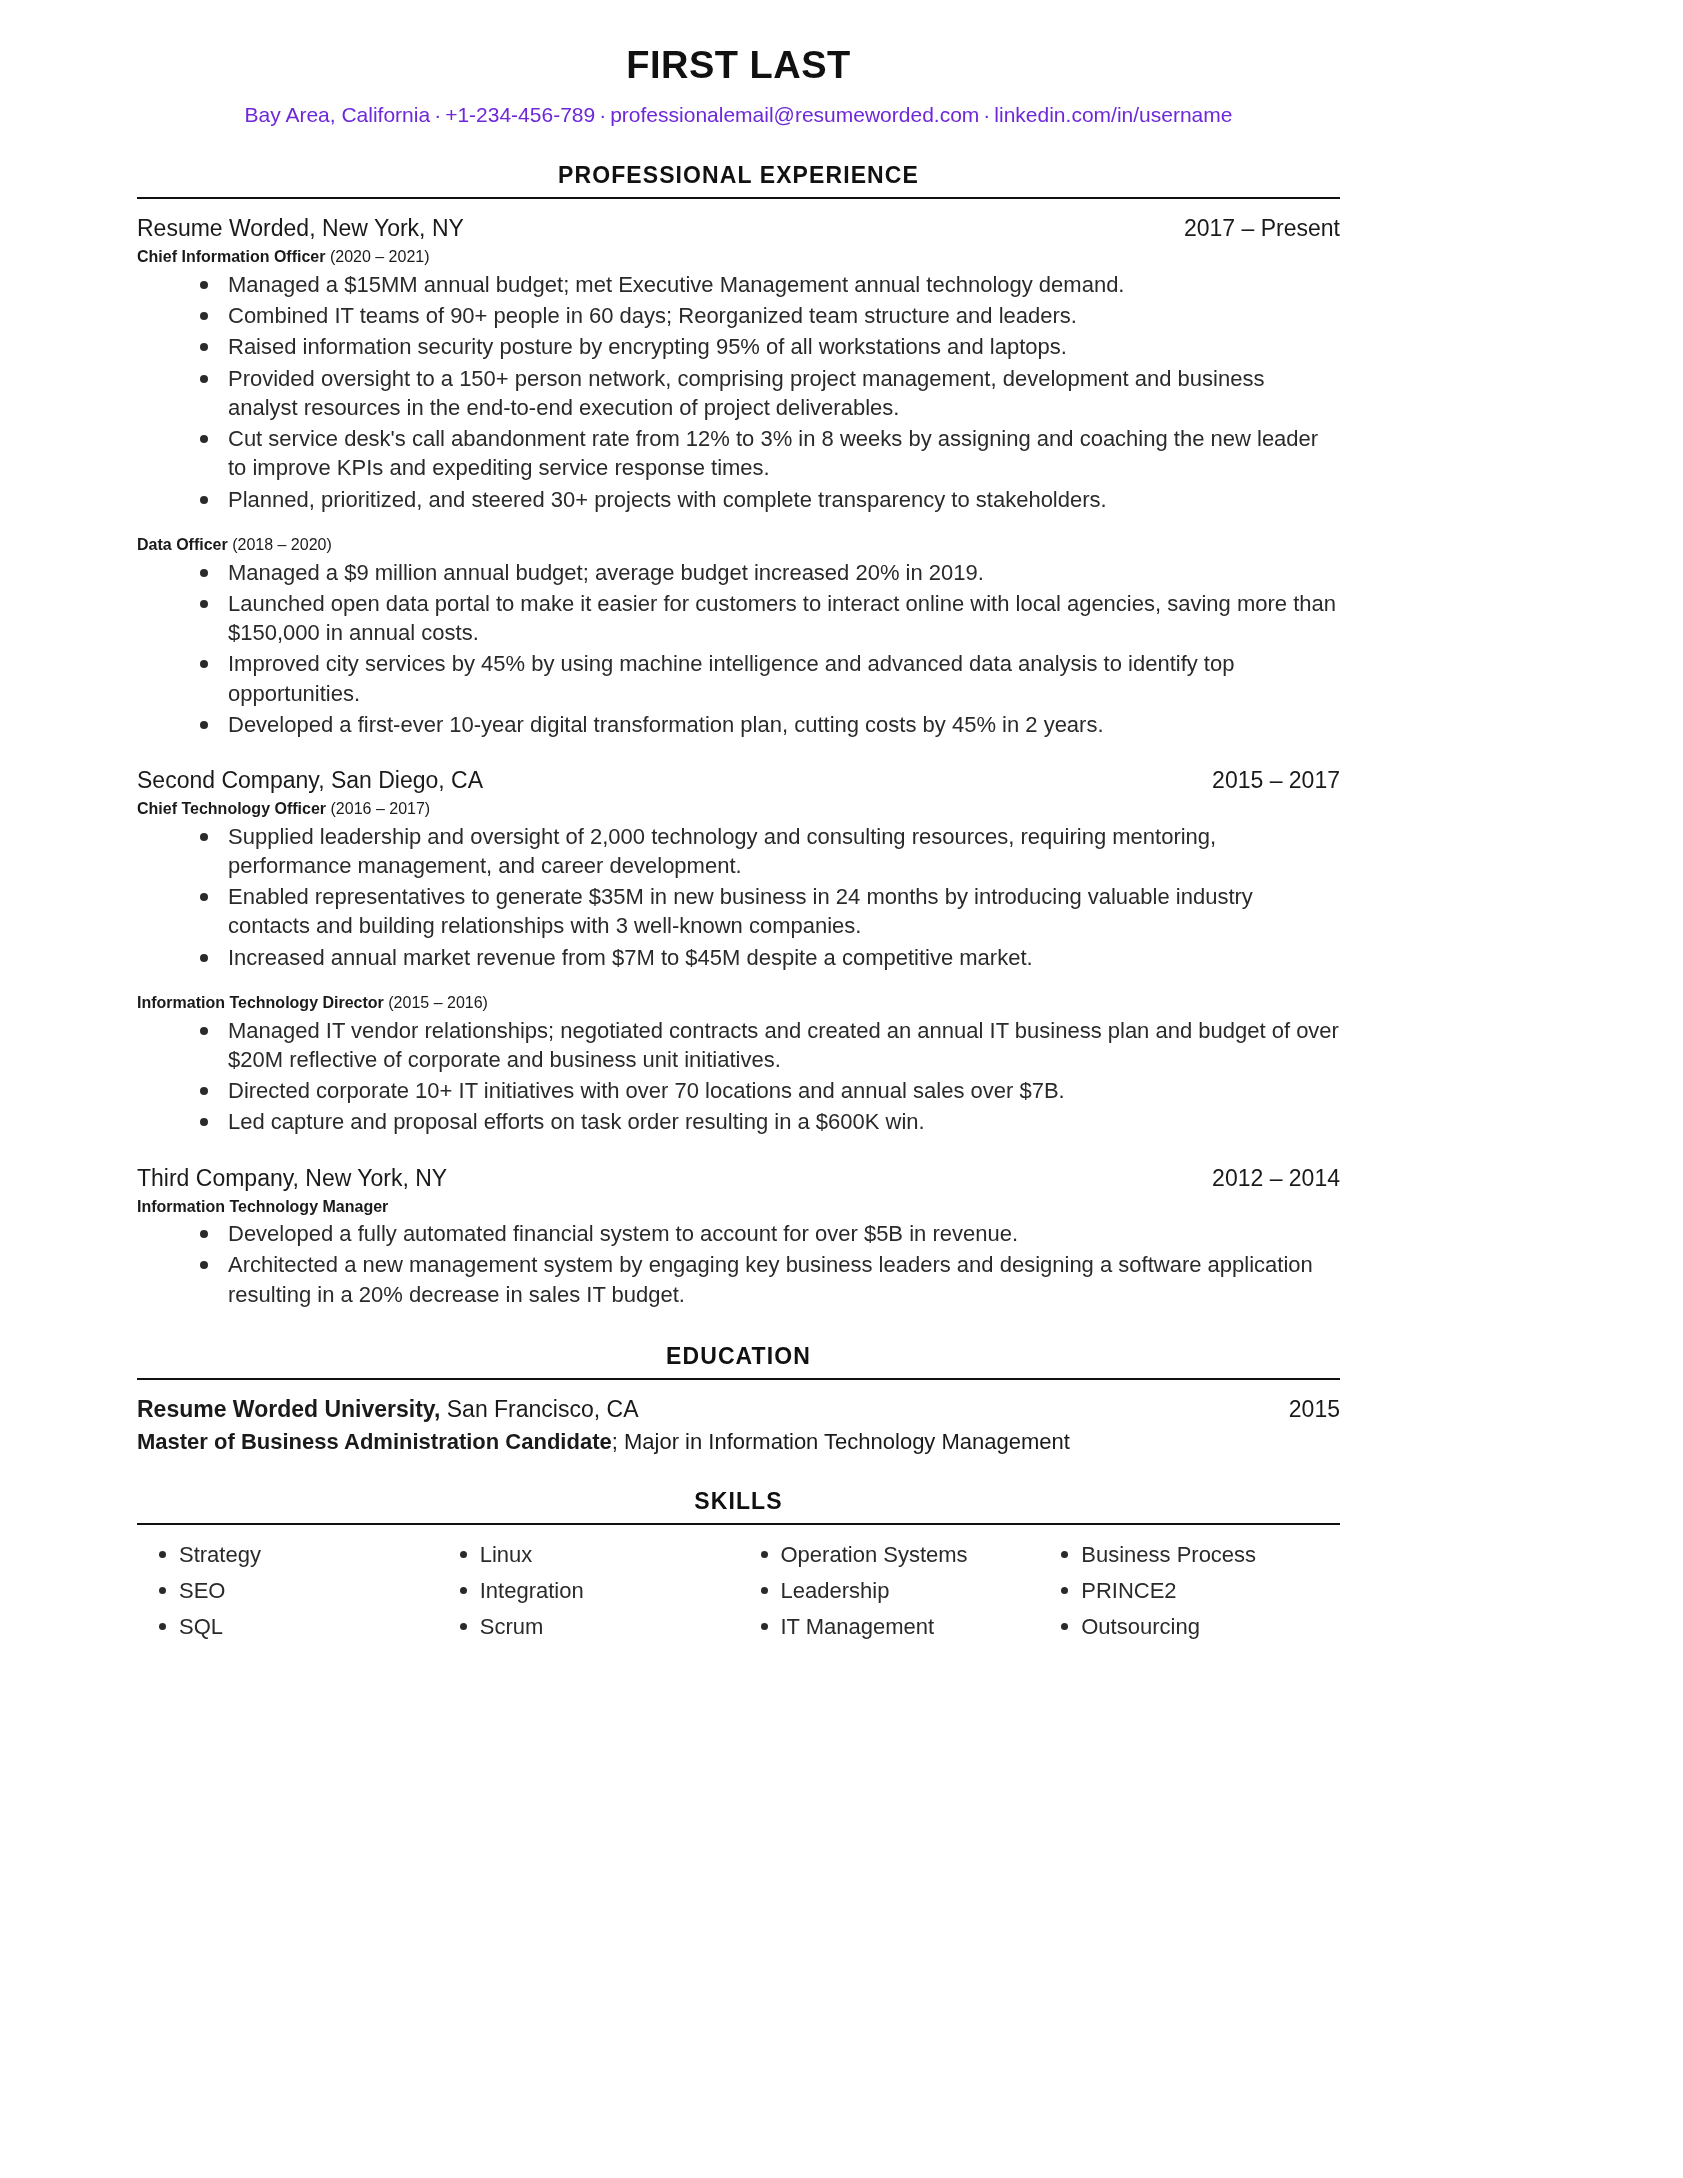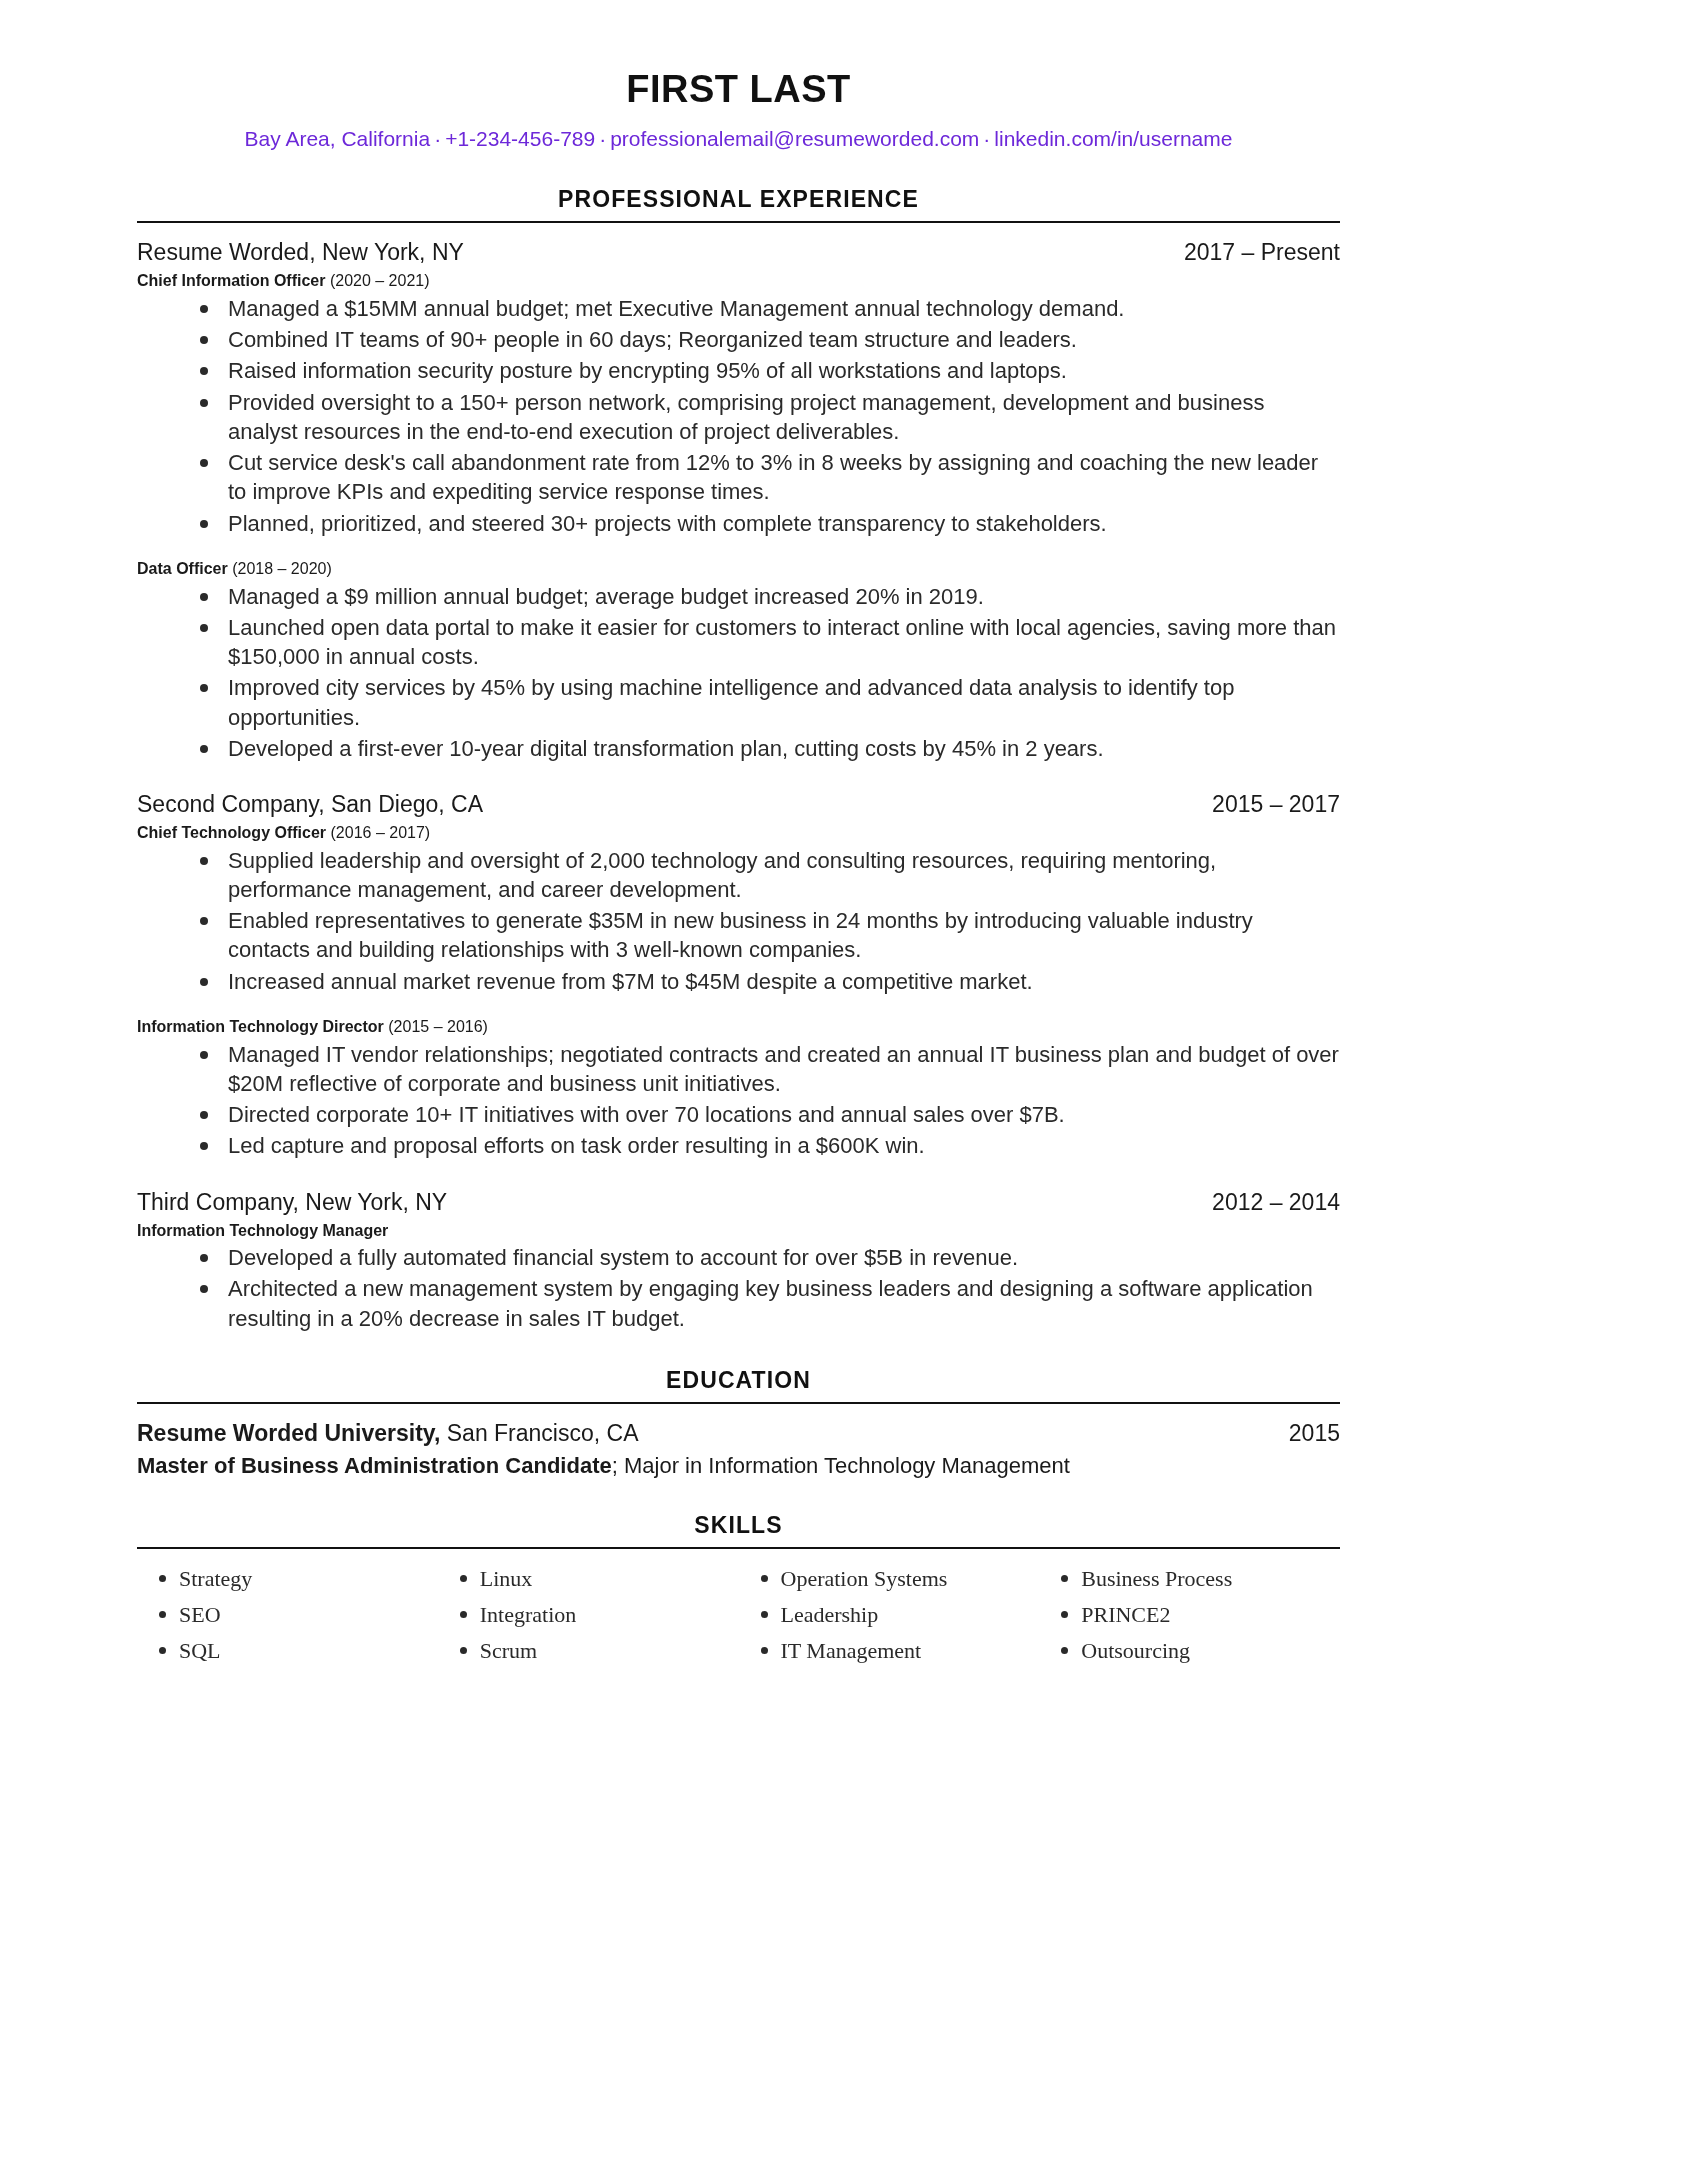--- a/index.html
+++ b/index.html
@@ -11,21 +11,21 @@
     width: 1683px;
     height: 2178px;
     font-family: "Liberation Sans", sans-serif;
     color: #1a1a1a;
     -webkit-font-smoothing: antialiased;
   }
   .page {
     width: 1477px;
     height: 2178px;
     box-sizing: border-box;
-    padding: 68px 137px 0 137px;
+    padding: 44px 137px 0 137px;
     position: relative;
   }
   
   .name {
     text-align: center;
     font-size: 38px;
     font-weight: bold;
     letter-spacing: 0.5px;
     margin: 0 0 14px 0;
     color: #111;
@@ -139,21 +139,20 @@
   .skills-grid {
     display: grid;
     grid-template-columns: 1fr 1fr 1fr 1fr;
     column-gap: 0px;
     margin-top: 6px;
   }
   .skills-col {
     list-style: none;
     margin: 0;
     padding: 0 0 0 20px;
-    font-family: Liberation Serif, serif;
   }
   .skills-col li {
     position: relative;
     font-size: 22px;
     line-height: 1.45;
     color: #2a2a2a;
     padding-left: 22px;
     margin-bottom: 4px;
   }
   .skills-col li::before {

